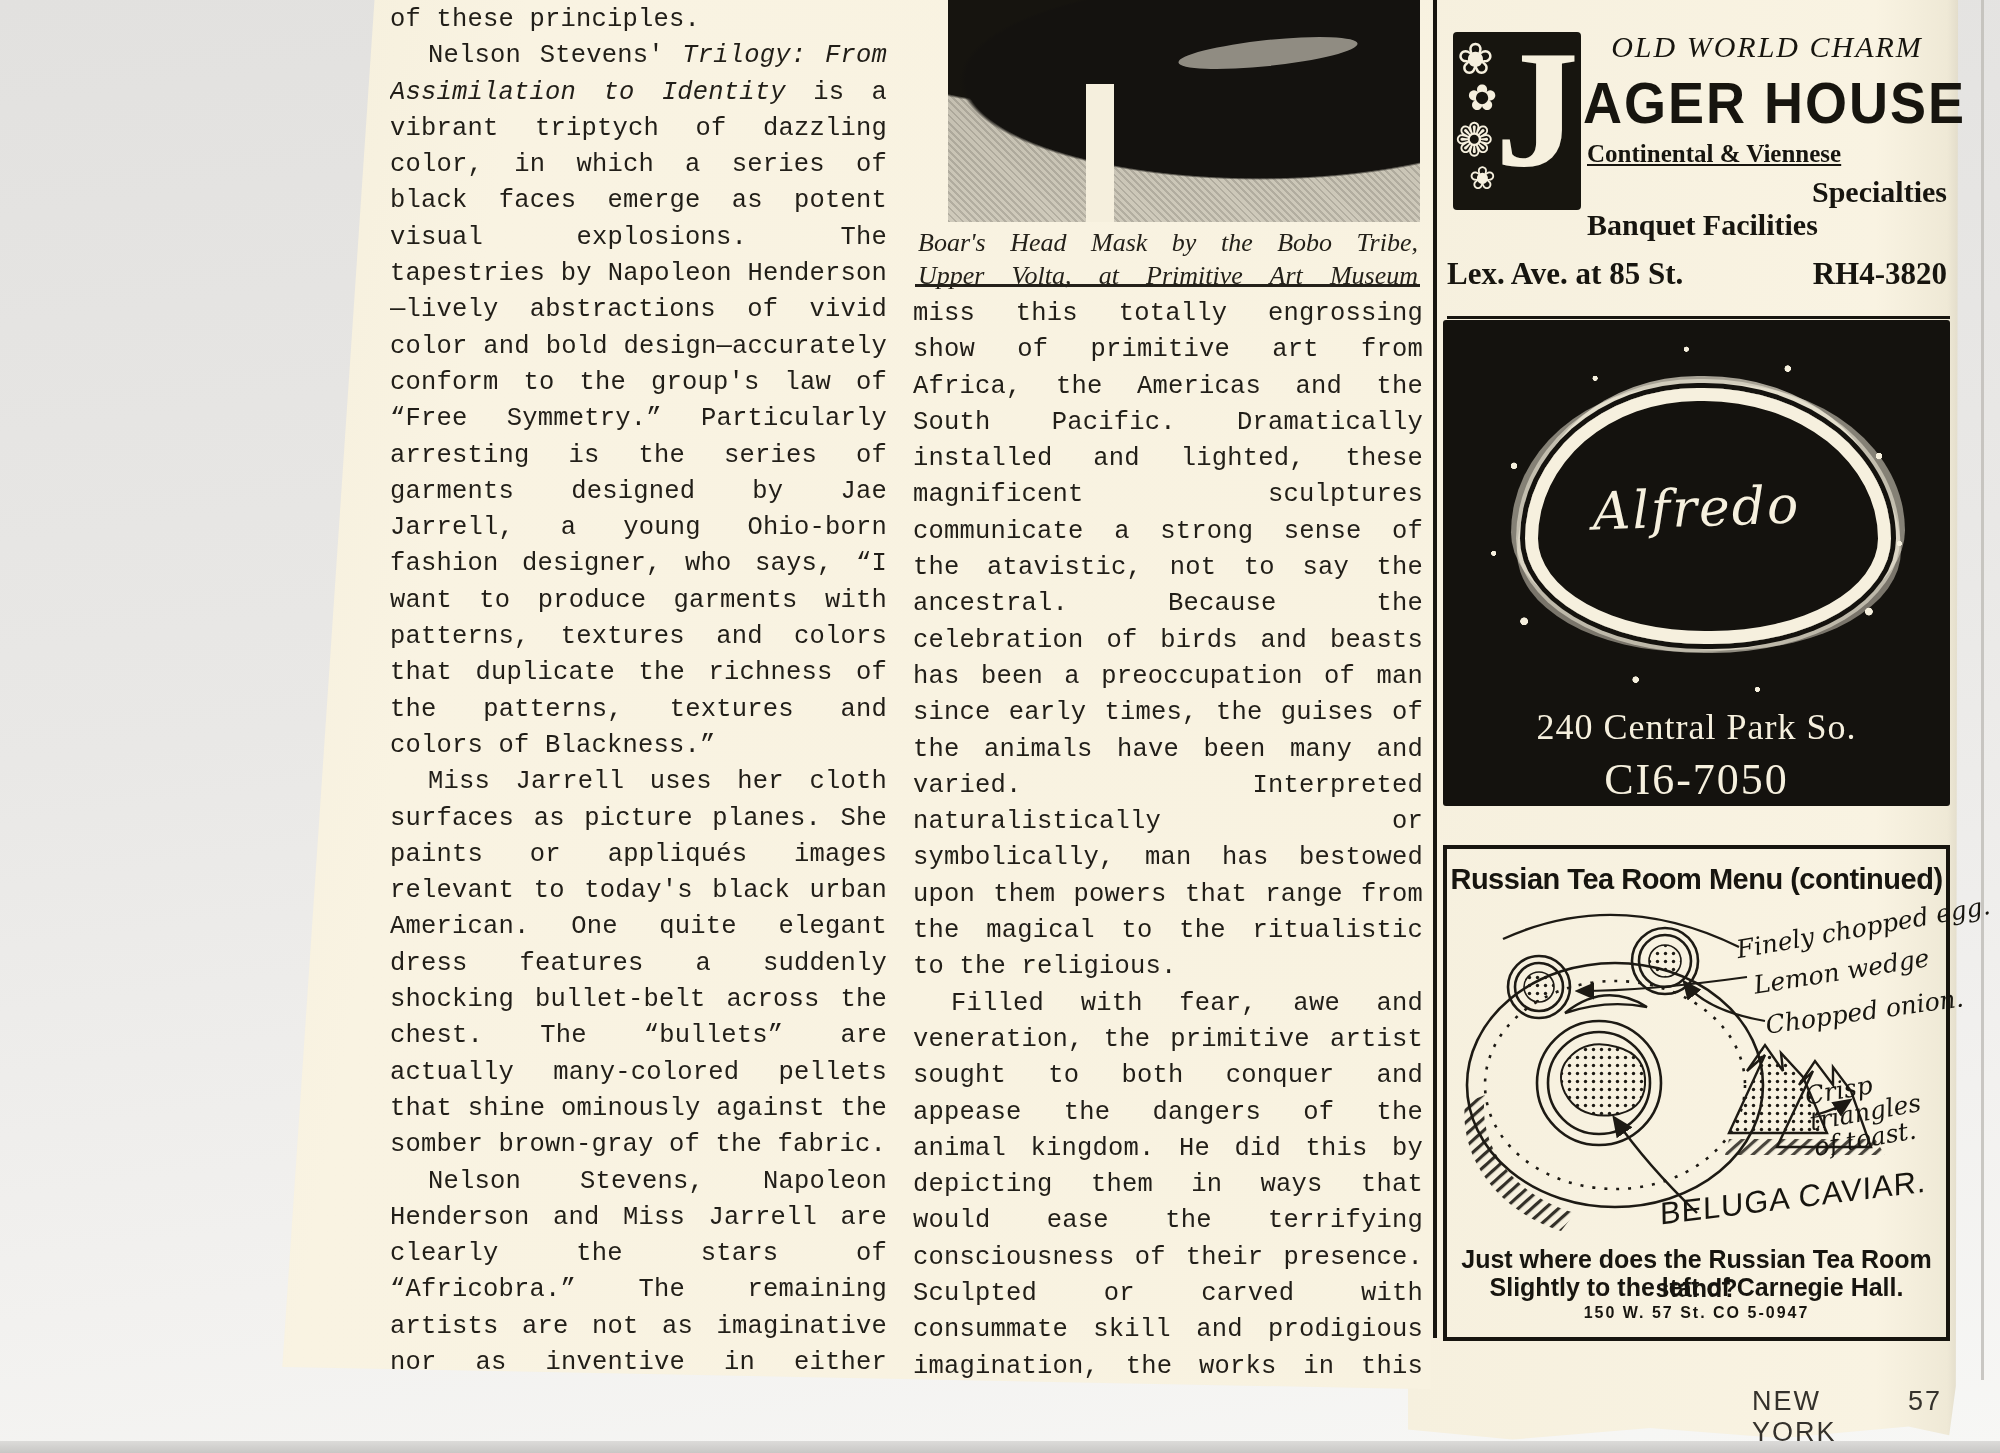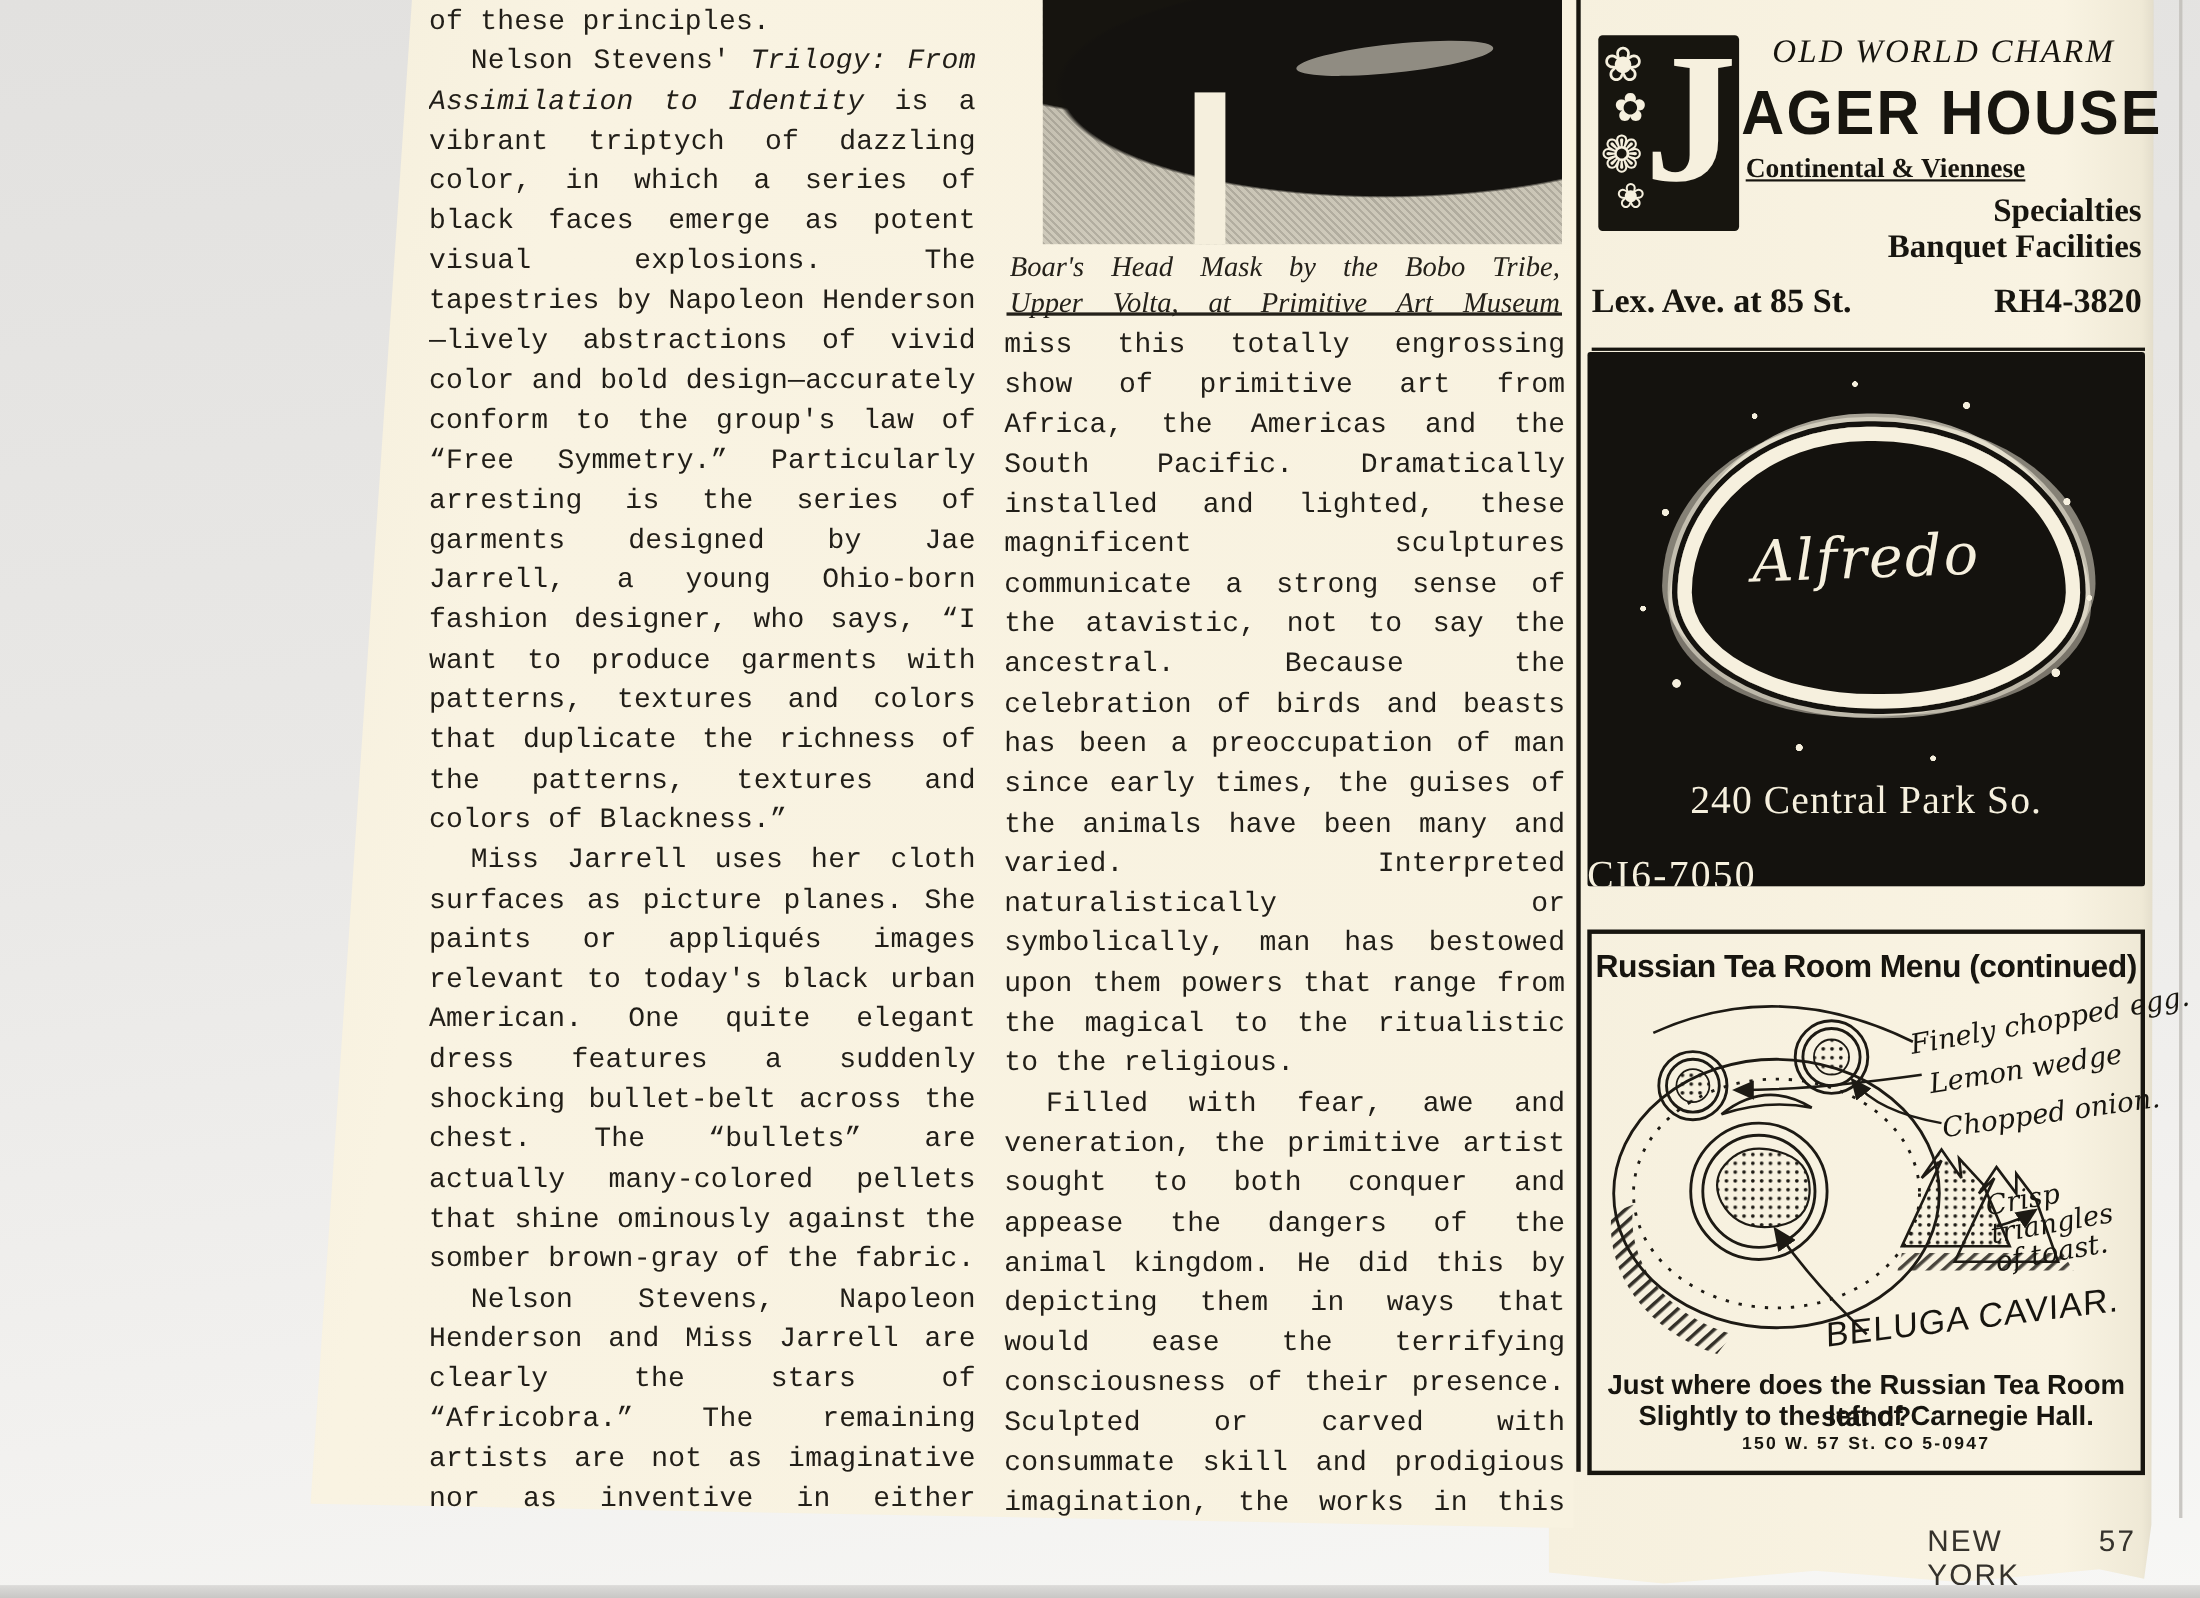--- a/index.html
+++ b/index.html
@@ -69,21 +69,21 @@
   .fl4{left:16px;top:130px;font-size:32px;}
   .jager .tagline{position:absolute;left:140px;top:18px;width:360px;text-align:center;
       font-style:italic;font-size:30px;letter-spacing:2px;white-space:nowrap;}
   .jager .name{position:absolute;left:136px;top:60px;width:367px;text-align:center;
       font-family:"Liberation Sans",sans-serif;font-weight:bold;font-size:54px;
       letter-spacing:2px;white-space:nowrap;transform:scaleY(1.05);}
   .jager .sub1{position:absolute;left:140px;top:128px;width:360px;text-align:left;
       font-weight:bold;font-size:25px;white-space:nowrap;text-decoration:underline;}
   .jager .sub2{position:absolute;left:140px;top:163px;width:360px;text-align:right;
       font-weight:bold;font-size:30px;}
-  .jager .sub3{position:absolute;left:140px;top:196px;width:360px;text-align:right;
+  .jager .sub3{position:absolute;left:140px;top:196px;width:360px;text-align:left;
       font-weight:bold;font-size:30px;white-space:nowrap;}
   .jager .addr-row{position:absolute;left:0;top:244px;width:500px;display:flex;
       justify-content:space-between;font-weight:bold;font-size:31px;}
 
   
   .alfredo{position:absolute;left:1443px;top:320px;width:507px;height:486px;background:#14120e;
       border-radius:3px;color:#f6f0de;overflow:hidden;
       background-image:
         radial-gradient(circle 5px at 14% 30%, #f6f0de 0 60%, transparent 70%),
         radial-gradient(circle 4px at 10% 48%, #f6f0de 0 60%, transparent 70%),
@@ -100,22 +100,22 @@
       border:13px solid #f6f0de;border-radius:48% 52% 50% 50% / 60% 60% 42% 42%;
       box-shadow:0 0 0 5px #14120e, 0 0 0 9px rgba(246,240,222,.55),
                  -18px -6px 0 -4px rgba(246,240,222,.5), 18px -8px 0 -4px rgba(246,240,222,.5),
                  0 -18px 0 -6px rgba(246,240,222,.65), -14px 14px 0 -6px rgba(246,240,222,.45),
                  16px 12px 0 -6px rgba(246,240,222,.45);}
   .alfredo .name{position:absolute;left:0;top:158px;width:100%;text-align:center;
       font-style:italic;font-size:52px;letter-spacing:2px;
       font-family:"DejaVu Serif",serif;transform:rotate(-2deg);}
   .alfredo .addr{position:absolute;left:0;top:386px;width:100%;text-align:center;
       font-size:36px;letter-spacing:1px;}
-  .alfredo .phone{position:absolute;left:0;top:454px;width:100%;
-      font-size:36px;letter-spacing:2px;}
+  .alfredo .phone{position:absolute;left:0;top:434px;width:100%;text-align:center;
+      font-size:44px;letter-spacing:2px;}
 
   
   .rtr{position:absolute;left:1443px;top:845px;width:499px;height:488px;
       border:4px solid #17150f;color:#17150f;}
   .rtr .title{position:absolute;left:0;top:14px;width:100%;text-align:center;
       font-family:"Liberation Sans",sans-serif;font-weight:bold;font-size:29px;
       letter-spacing:-0.5px;white-space:nowrap;}
   .rtr svg{position:absolute;left:0;top:46px;}
   .hand{position:absolute;font-style:italic;font-size:25px;line-height:26px;
       font-family:"DejaVu Serif",serif;white-space:nowrap;}

